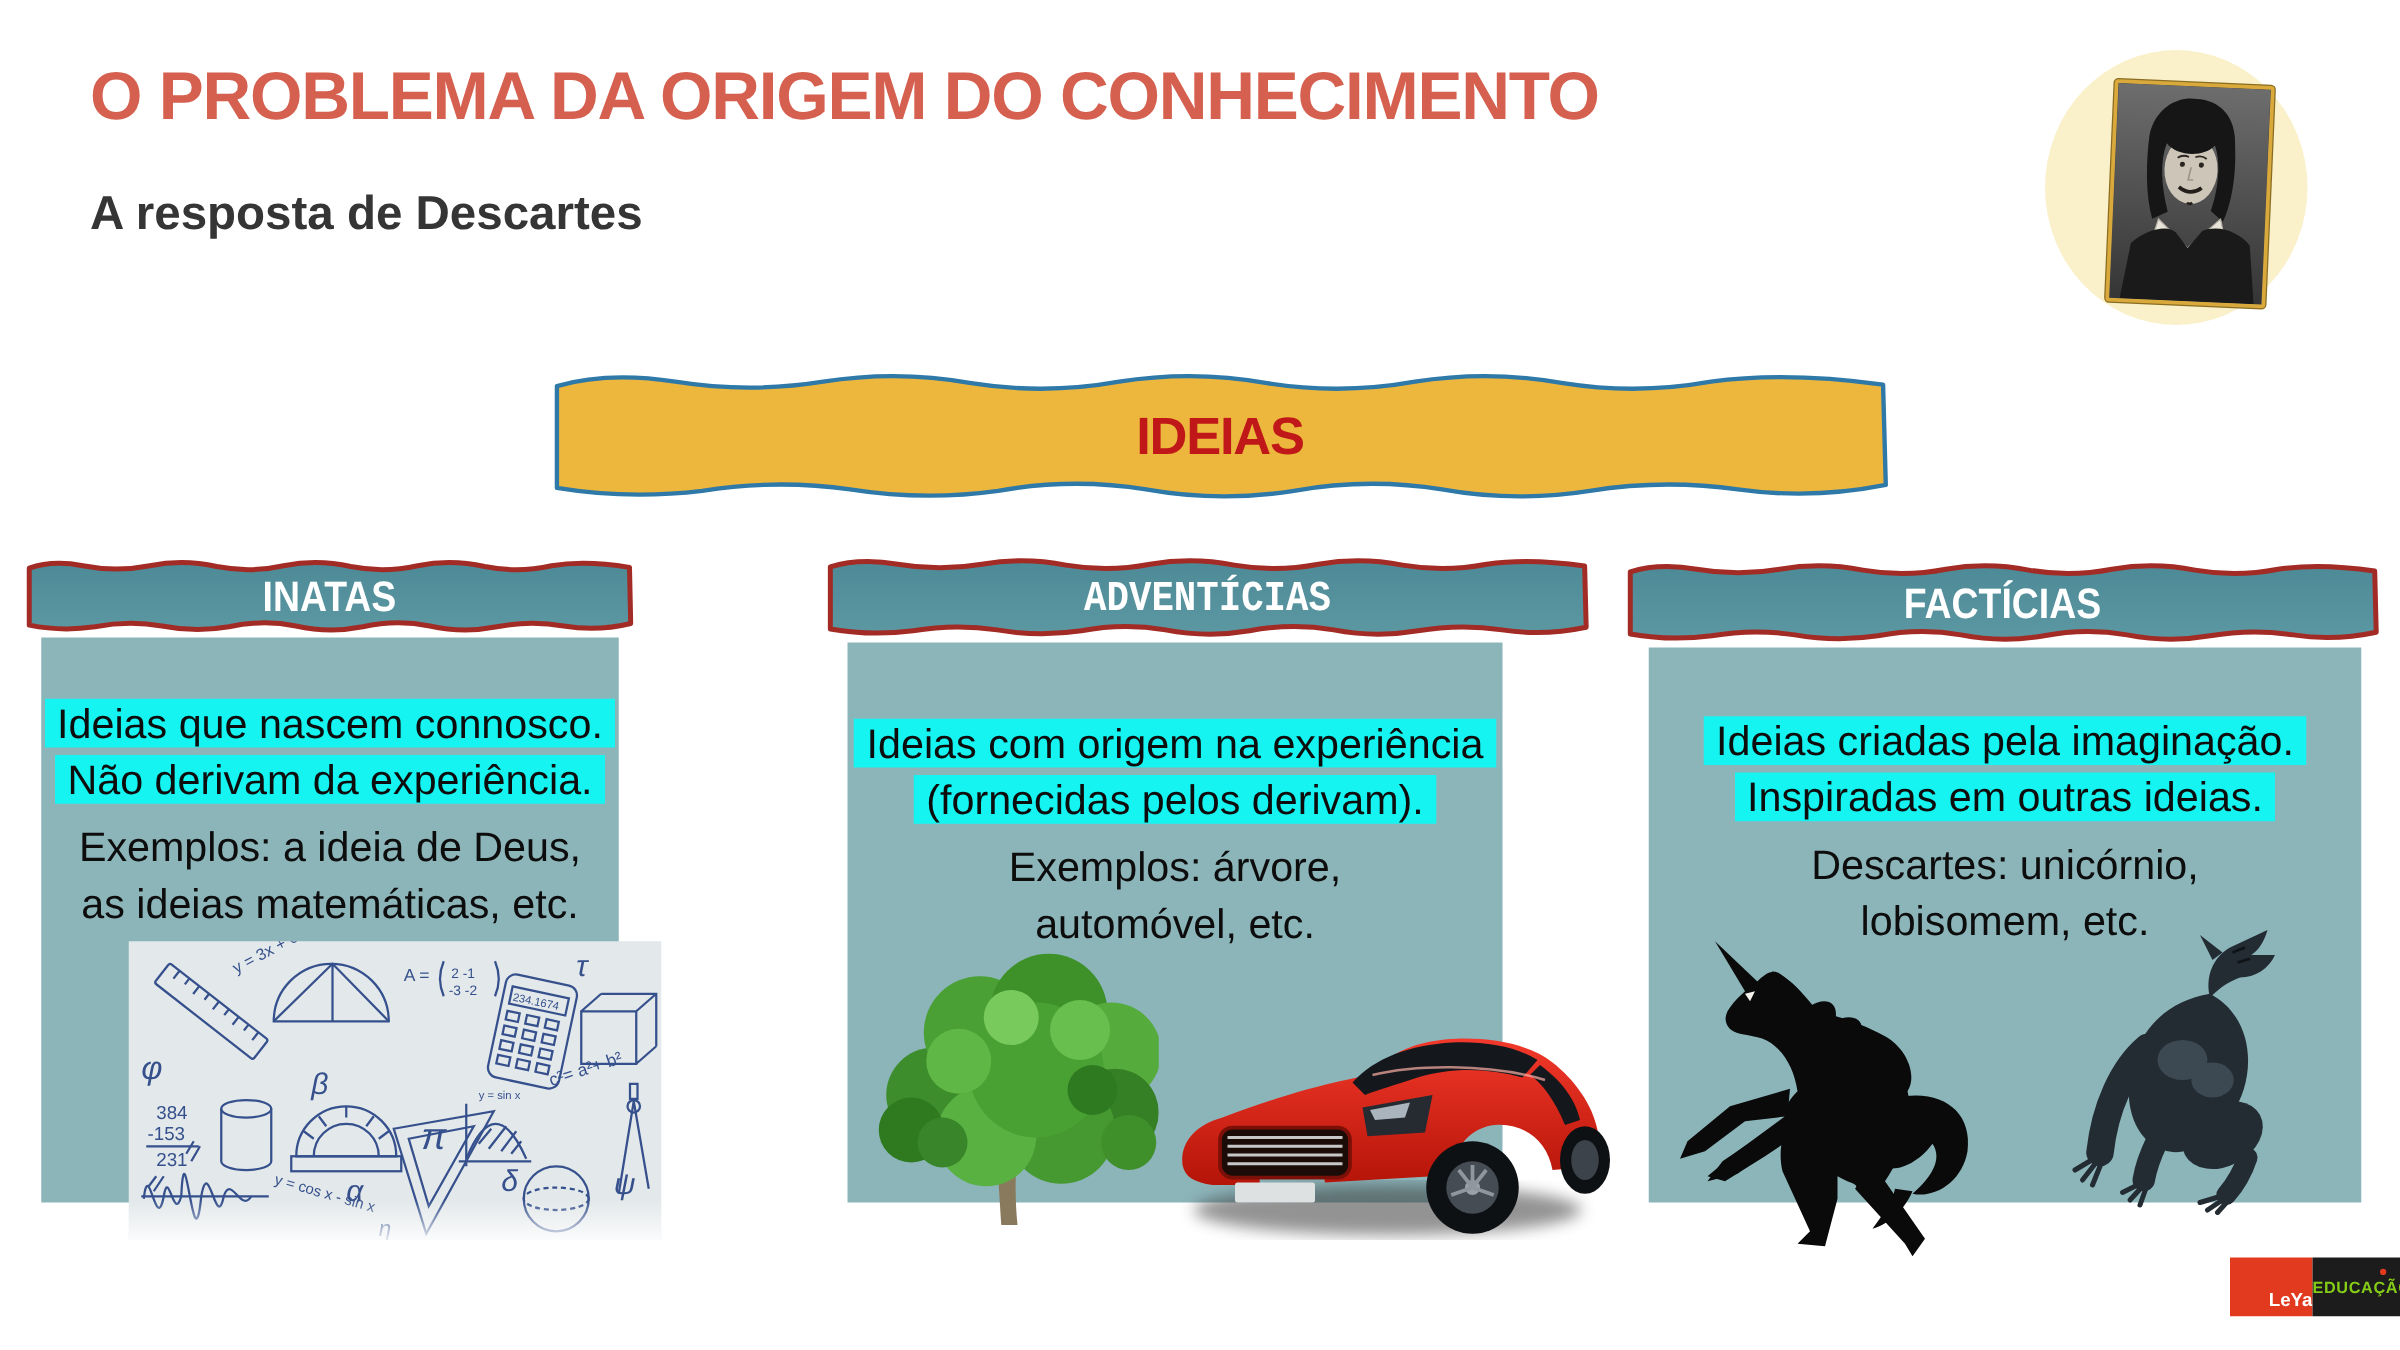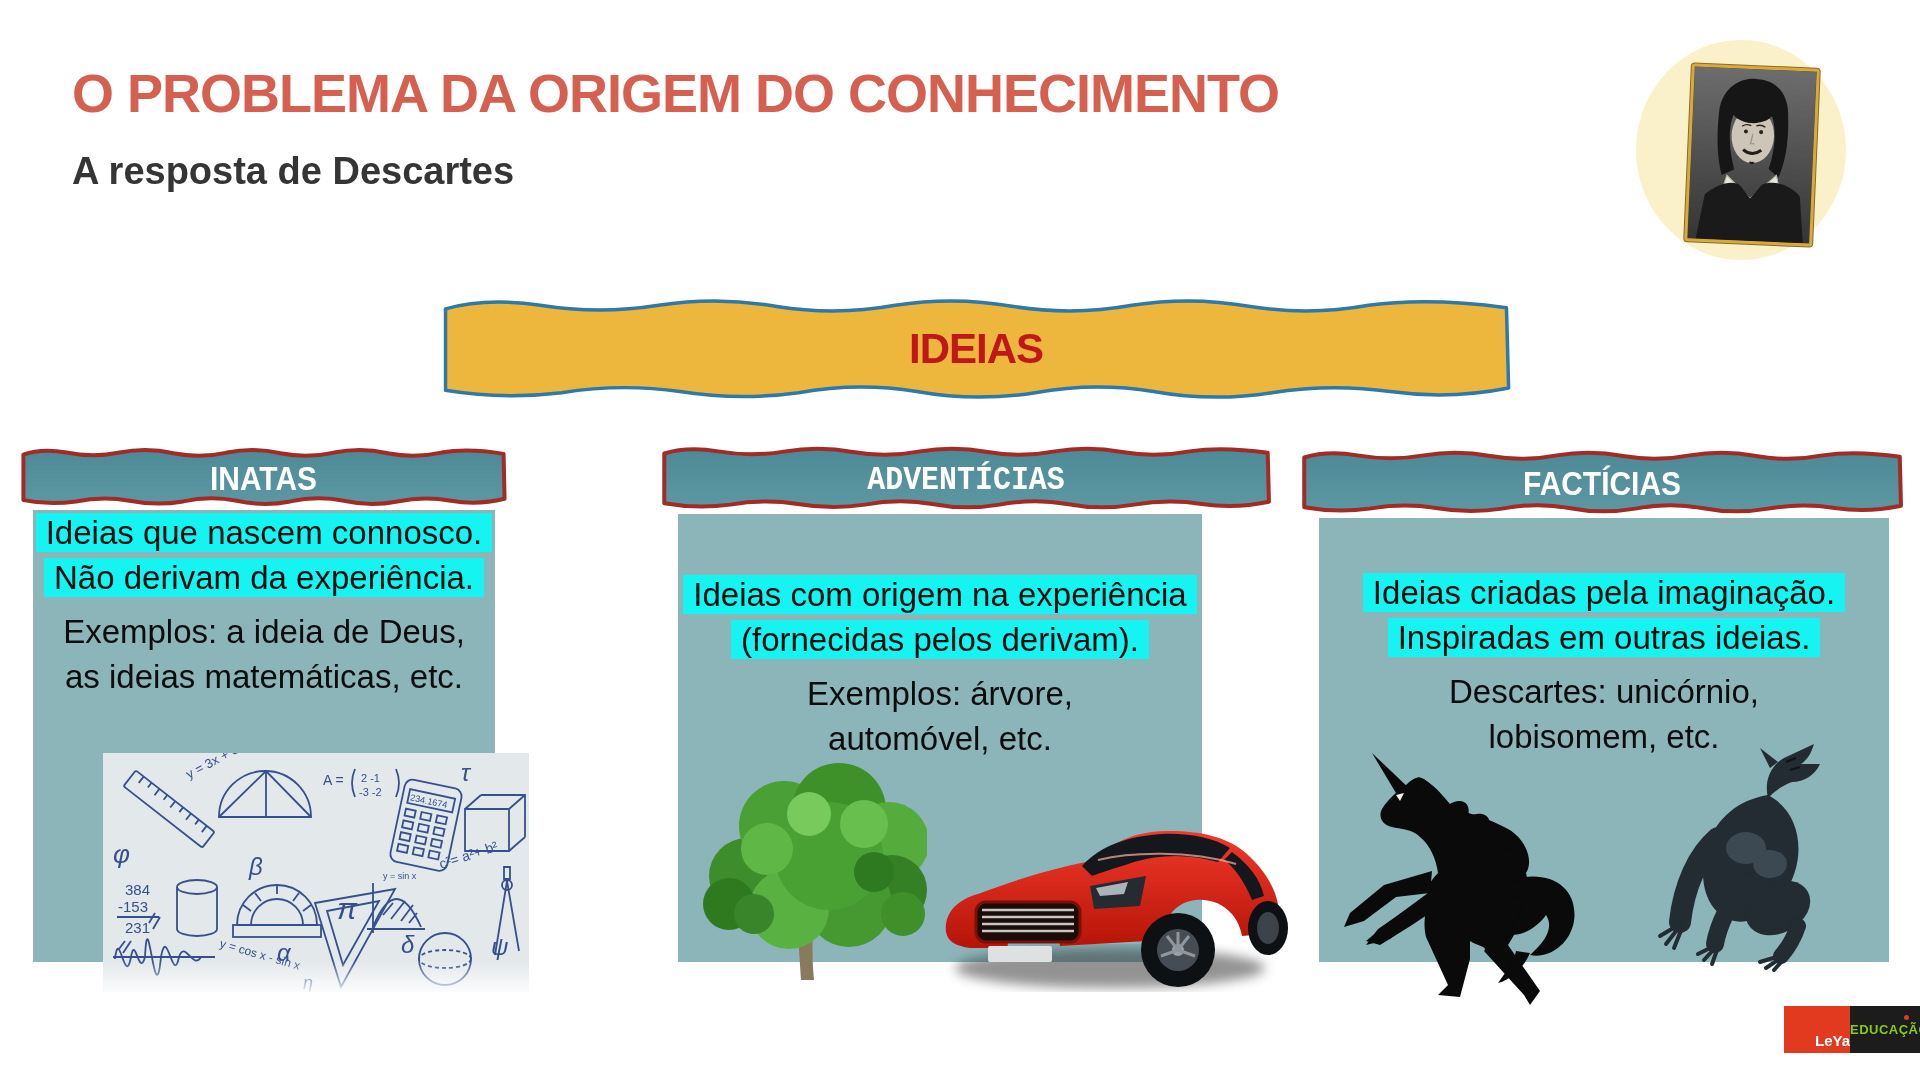--- a/index.html
+++ b/index.html
@@ -1,21 +1,21 @@
 <!DOCTYPE html>
 <html><head>
 <meta charset="utf-8">
 <style>
   html,body{margin:0;padding:0;background:#fff;}
   .slide{position:relative;width:1920px;height:1080px;background:#ffffff;overflow:hidden;
          font-family:"Liberation Sans",sans-serif;}
 
   
   .title{position:absolute;left:72px;top:46px;font-size:54px;font-weight:bold;
-         color:#D6604F;letter-spacing:-1px;white-space:nowrap;margin-top:16px;}
+         color:#D6604F;letter-spacing:-1px;white-space:nowrap;}
   .subtitle{position:absolute;left:72px;top:150px;font-size:38px;font-weight:bold;color:#353535;}
 
   
   .portrait-circle{position:absolute;left:1636px;top:40px;width:210px;height:220px;
                    background:#FAF0C9;border-radius:50%;}
   .portrait-frame{position:absolute;left:52px;top:26px;width:122px;height:172px;
                   transform:rotate(2.5deg);background:#4a4a4a;border:3px solid #D9A93C;
                   border-radius:3px;overflow:hidden;box-shadow:0 0 0 1px #8a6d22;}
   .portrait-frame svg{display:block;width:100%;height:100%;}
 
@@ -28,21 +28,21 @@
   
   .col-header{position:absolute;}
   .col-header svg{position:absolute;inset:0;width:100%;height:100%;}
   .col-header .hdr-label{position:absolute;inset:0;display:flex;align-items:center;justify-content:center;
                 font-size:34px;font-weight:bold;color:#ffffff;transform:scaleX(.88);padding-top:3px;}
   .col-body{position:absolute;background:#8CB5BA;}
   .col-text{text-align:center;font-size:33px;line-height:45px;color:#0d0d0d;}
   .hl span{background:#15F4F1;padding:1px 10px;}
   .examples{margin-top:9px;}
 
-  #col1-body .col-text{}
+  #col1-body .col-text{padding-top:46px;}
   #col2-body .col-text{padding-top:58px;}
   #col3-body .col-text{padding-top:52px;}
 
   
   .fig{position:absolute;}
   .fig svg{display:block;width:100%;height:100%;}
   .doodles{position:absolute;left:103px;top:753px;width:426px;height:239px;background:#E3E8EA;}
   .doodles svg{display:block;width:100%;height:100%;}
   .doodles .fade{position:absolute;left:0;right:0;bottom:0;height:32px;
                  background:linear-gradient(rgba(255,255,255,0),rgba(255,255,255,.85));}

